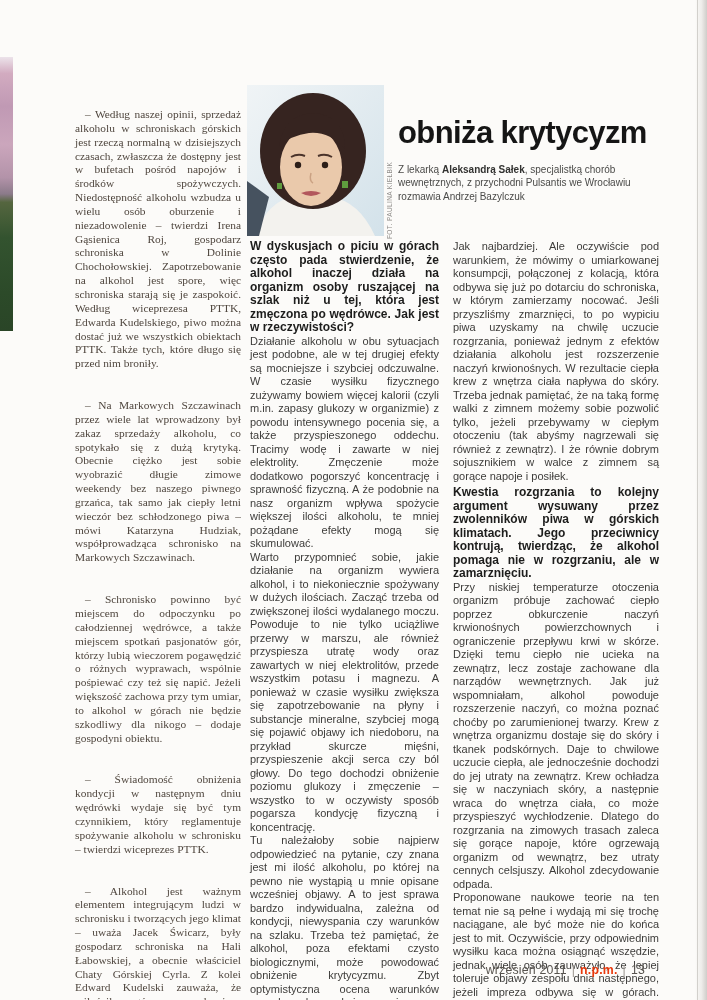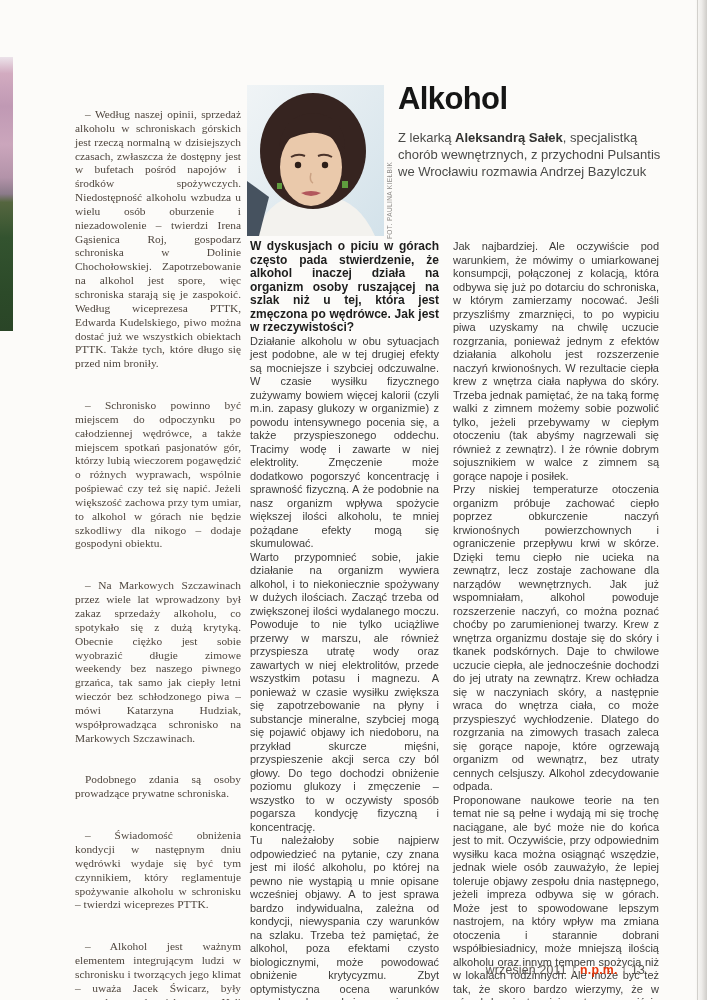--- a/index.html
+++ b/index.html
@@ -37,21 +37,21 @@
     font-size:6.5px;letter-spacing:.4px;color:#8f8d8a;white-space:nowrap;
   }
   .header-block{
     position:absolute;left:398px;top:82px;width:265px;
   }
   .title{
     margin:0;font-size:31px;line-height:1.1;font-weight:700;color:#151515;
     letter-spacing:-.6px;
   }
   .intro{
-    margin:13px 0 5px 0;font-size:13px;line-height:1.32;color:#4a4a48;
+    margin:13px 0 5px 0;font-size:10px;line-height:1.32;color:#4a4a48;
   }
   .intro b{color:#323230;}
 
   
   .col{position:absolute;text-align:justify;}
   .col p{margin:0;}
   .col-left{
     left:75px;top:80px;width:166px;
     font-family:"Liberation Serif", serif;
     font-size:11.4px;line-height:13.85px;color:#4f463e;
@@ -110,44 +110,44 @@
 
     <path d="M54,108 Q64,104 74,108 Q64,114 54,108 Z" fill="#b2575c"></path>
 
     <rect x="30" y="98" width="5" height="6" fill="#5f9c3e"></rect>
     <rect x="95" y="96" width="6" height="7" fill="#5f9c3e"></rect>
   </svg>
 </div>
 <div class="photo-credit">FOT. PAULINA KIEŁBIK</div>
 
 <div class="header-block">
-  <h1 class="title"><span>Alkohol</span><br></h1>
+  <h1 class="title"><br><span>obniża krytycyzm</span></h1>
   <p class="intro"><span>Z lekarką </span><b>Aleksandrą Sałek</b><span>, specjalistką chorób wewnętrznych, z przychodni Pulsantis we Wrocławiu rozmawia Andrzej Bazylczuk</span></p>
 </div>
 
 <div class="col col-left">
   <p>– Według naszej opinii, sprzedaż alkoholu w schroniskach górskich jest rzeczą normalną w dzisiejszych czasach, zwłaszcza że dostępny jest w bufetach pośród napojów i środków spożywczych. Niedostępność alkoholu wzbudza u wielu osób oburzenie i niezadowolenie – twierdzi Irena Gąsienica Roj, gospodarz schroniska w Dolinie Chochołowskiej. Zapotrzebowanie na alkohol jest spore, więc schroniska starają się je zaspokoić. Według wiceprezesa PTTK, Edwarda Kudelskiego, piwo można dostać już we wszystkich obiektach PTTK. Także tych, które długo się przed nim broniły.</p>
+  <p>– Na Markowych Szczawinach przez wiele lat wprowadzony był zakaz sprzedaży alkoholu, co spotykało się z dużą krytyką. Obecnie ciężko jest sobie wyobrazić długie zimowe weekendy bez naszego piwnego grzańca, tak samo jak ciepły letni wieczór bez schłodzonego piwa – mówi Katarzyna Hudziak, współprowadząca schronisko na Markowych Szczawinach.</p>
   <p>– Schronisko powinno być miejscem do odpoczynku po całodziennej wędrówce, a także miejscem spotkań pasjonatów gór, którzy lubią wieczorem pogawędzić o różnych wyprawach, wspólnie pośpiewać czy też się napić. Jeżeli większość zachowa przy tym umiar, to alkohol w górach nie będzie szkodliwy dla nikogo – dodaje gospodyni obiektu.</p>
-  <p>– Na Markowych Szczawinach przez wiele lat wprowadzony był zakaz sprzedaży alkoholu, co spotykało się z dużą krytyką. Obecnie ciężko jest sobie wyobrazić długie zimowe weekendy bez naszego piwnego grzańca, tak samo jak ciepły letni wieczór bez schłodzonego piwa – mówi Katarzyna Hudziak, współprowadząca schronisko na Markowych Szczawinach.</p>
-  <p>Podobnego zdania są osoby prowadzące prywatne schroniska.</p>
   <p>– Świadomość obniżenia kondycji w następnym dniu wędrówki wydaje się być tym czynnikiem, który reglamentuje spożywanie alkoholu w schronisku – twierdzi wiceprezes PTTK.</p>
   <p>– Alkohol jest ważnym elementem integrującym ludzi w schronisku i tworzących jego klimat – uważa Jacek Świcarz, były gospodarz schroniska na Hali Łabowskiej, a obecnie właściciel Chaty Górskiej Cyrla. Z kolei Edward Kudelski zauważa, że miłośnikom gór na przesadzanie z napojami wyskokowymi nie powinien pozwalać zdrowy rozsądek.</p>
   <p><span>Jednak nie wszyscy następnego dnia chcą wstać o świcie i nie każdy zna umiar. Gospodarze przyznają więc, że chociaż starają się temu przeciwdziałać, to do nieprzyjemnych incydentów dochodzi. Trudno jednak obwiniać o to sam alkohol. Tak jak wypadki nie są powodowane przez samochody, ale ludzi za kierownicą, tak przecież butelki z piwem same nie zeskakują z półek, nie wydzierają się i nie robią hałasu, którego nie powstydziłby się startujący F16. Problemem nie jest więc sam alkohol, ale pijący go ludzie. Gospodarze narzekają głównie</span> </p>
 </div>
 
 <div class="col col-mid">
   <p class="q">W dyskusjach o piciu w górach często pada stwierdzenie, że alkohol inaczej działa na organizm osoby ruszającej na szlak niż u tej, która jest zmęczona po wędrówce. Jak jest w rzeczywistości?</p>
   <p class="a">Działanie alkoholu w obu sytuacjach jest podobne, ale w tej drugiej efekty są mocniejsze i szybciej odczuwalne. W czasie wysiłku fizycznego zużywamy bowiem więcej kalorii (czyli m.in. zapasy glukozy w organizmie) z powodu intensywnego pocenia się, a także przyspieszonego oddechu. Tracimy wodę i zawarte w niej elektrolity. Zmęczenie może dodatkowo pogorszyć koncentrację i sprawność fizyczną. A że podobnie na nasz organizm wpływa spożycie większej ilości alkoholu, te mniej pożądane efekty mogą się skumulować.</p>
   <p class="a">Warto przypomnieć sobie, jakie działanie na organizm wywiera alkohol, i to niekoniecznie spożywany w dużych ilościach. Zacząć trzeba od zwiększonej ilości wydalanego moczu. Powoduje to nie tylko uciążliwe przerwy w marszu, ale również przyspiesza utratę wody oraz zawartych w niej elektrolitów, przede wszystkim potasu i magnezu. A ponieważ w czasie wysiłku zwiększa się zapotrzebowanie na płyny i substancje mineralne, szybciej mogą się pojawić objawy ich niedoboru, na przykład skurcze mięśni, przyspieszenie akcji serca czy ból głowy. Do tego dochodzi obniżenie poziomu glukozy i zmęczenie – wszystko to w oczywisty sposób pogarsza kondycję fizyczną i koncentrację.</p>
   <p class="a">Tu należałoby sobie najpierw odpowiedzieć na pytanie, czy znana jest mi ilość alkoholu, po której na pewno nie wystąpią u mnie opisane wcześniej objawy. A to jest sprawa bardzo indywidualna, zależna od kondycji, niewyspania czy warunków na szlaku. Trzeba też pamiętać, że alkohol, poza efektami czysto biologicznymi, może powodować obniżenie krytycyzmu. Zbyt optymistyczna ocena warunków pogodowych, nadmierna wiara we własne umiejętności lub wręcz brawura są przyczynami wielu wypadków, nie tylko w górach. Dlatego najbezpieczniej jest wyruszać na trasę, mając trzeźwy i wypoczęty umysł, a herbatą z prądem czy zimnym piwem raczyć się już po dotarciu do schroniska.</p>
 
 </div>
 
 <div class="col col-right">
   <p class="a">Jak najbardziej. Ale oczywiście pod warunkiem, że mówimy o umiarkowanej konsumpcji, połączonej z kolacją, która odbywa się już po dotarciu do schroniska, w którym zamierzamy nocować. Jeśli przyszliśmy zmarznięci, to po wypiciu piwa uzyskamy na chwilę uczucie rozgrzania, ponieważ jednym z efektów działania alkoholu jest rozszerzenie naczyń krwionośnych. W rezultacie ciepła krew z wnętrza ciała napływa do skóry. Trzeba jednak pamiętać, że na taką formę walki z zimnem możemy sobie pozwolić tylko, jeżeli przebywamy w ciepłym otoczeniu (tak abyśmy nagrzewali się również z zewnątrz). I że równie dobrym sojusznikiem w walce z zimnem są gorące napoje i posiłek.</p>
+  <p class="q">Kwestia rozgrzania to kolejny argument wysuwany przez zwolenników piwa w górskich klimatach. Jego przeciwnicy kontrują, twierdząc, że alkohol pomaga nie w rozgrzaniu, ale w zamarznięciu.</p>
   <p class="a">Przy niskiej temperaturze otoczenia organizm próbuje zachować ciepło poprzez obkurczenie naczyń krwionośnych powierzchownych i ograniczenie przepływu krwi w skórze. Dzięki temu ciepło nie ucieka na zewnątrz, lecz zostaje zachowane dla narządów wewnętrznych. Jak już wspomniałam, alkohol powoduje rozszerzenie naczyń, co można poznać choćby po zarumienionej twarzy. Krew z wnętrza organizmu dostaje się do skóry i tkanek podskórnych. Daje to chwilowe uczucie ciepła, ale jednocześnie dochodzi do jej utraty na zewnątrz. Krew ochładza się w naczyniach skóry, a następnie wraca do wnętrza ciała, co może przyspieszyć wychłodzenie. Dlatego do rozgrzania na zimowych trasach zaleca się gorące napoje, które ogrzewają organizm od wewnątrz, bez utraty cennych celsjuszy. Alkohol zdecydowanie odpada.</p>
   <p class="a">Proponowane naukowe teorie na ten temat nie są pełne i wydają mi się trochę naciągane, ale być może nie do końca jest to mit. Oczywiście, przy odpowiednim wysiłku kaca można osiągnąć wszędzie, jednak wiele osób zauważyło, że lepiej toleruje objawy zespołu dnia następnego, jeżeli impreza odbywa się w górach. Może jest to spowodowane lepszym nastrojem, na który wpływ ma zmiana otoczenia i starannie dobrani współbiesiadnicy, może mniejszą ilością alkoholu oraz innym tempem spożycia niż w lokalach rodzinnych. Ale może być też tak, że skoro bardzo wierzymy, że w górach kac jest mniejszy, to rzeczywiście mniej nam dokucza.</p>
 </div>
 
 <div class="footer">
   <span>wrzesień 2011</span><span class="sep">|</span><span class="mag">n.p.m.</span><span class="sep">|</span><span>13</span>
 </div>
 
 <div class="page-edge-line"></div>
 <div class="page-edge"></div>

